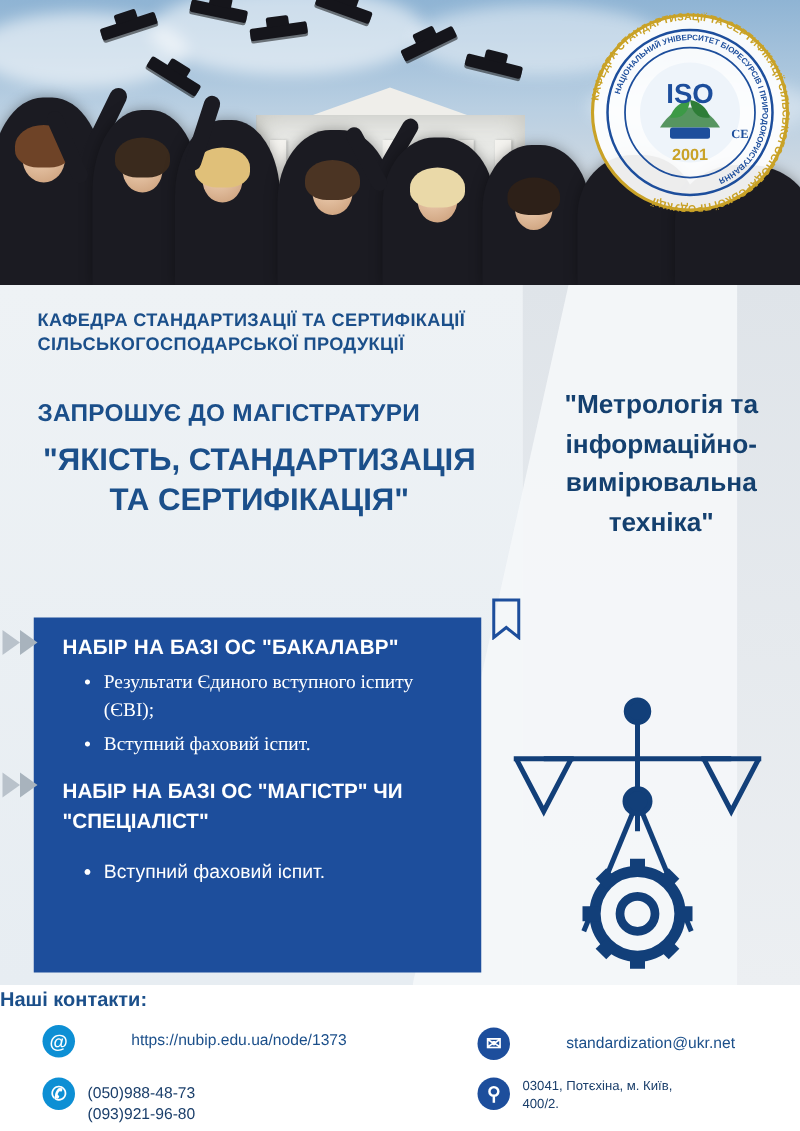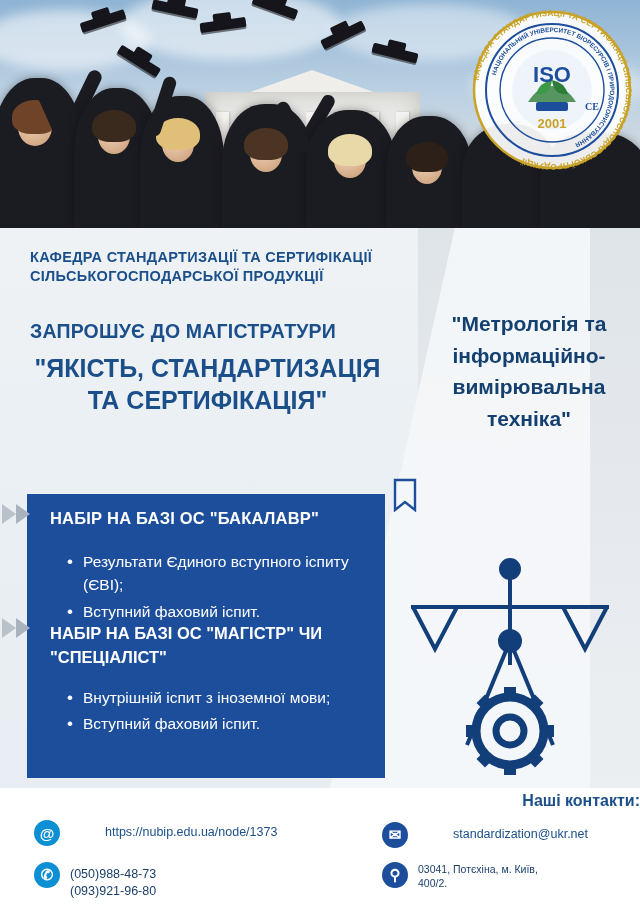--- a/index.html
+++ b/index.html
@@ -122,21 +122,21 @@
   
   .bluebox {
     position:absolute; left:27px; top:494px; width:358px; height:284px;
     background:#1d4e9c;
     color:#ffffff;
   }
   .bb-h1 {
     position:absolute; left:23px; top:15px; font-size:16.5px; font-weight:bold;
     letter-spacing:0.2px;
   }
-  .bb-list1 { position:absolute; left:38px; top:56px; width:300px; }
+  .bb-list1 { position:absolute; left:38px; top:40px; width:300px;font-family:Liberation Serif, serif; }
   .bb-h2 {
     position:absolute; left:23px; top:128px; width:322px; font-size:16.5px;
     font-weight:bold; line-height:1.45;
   }
   .bb-list2 { position:absolute; left:38px; top:192px; width:300px; }
   .bullet-line {
     position:relative; padding-left:18px; font-size:15.5px; line-height:1.5;
     margin-bottom:3px;
   }
   .bullet-line:before {
@@ -149,21 +149,21 @@
   }
 
   
   .bookmark { position:absolute; left:392px; top:478px; z-index:7; }
 
   
   .emblem { position:absolute; left:405px; top:545px; width:210px; height:235px; }
 
   
   .contacts-title {
-    position:absolute; left:0; top:792px; width:640px; text-align:right;
+    position:absolute; left:0; top:792px; width:640px; text-align:left;
     color:#1b4f8a; font-size:16px; font-weight:bold;
   }
   .ci { position:absolute; display:flex; align-items:flex-start; }
   .ci-badge {
     width:26px; height:26px; border-radius:50%; background:#0d8fd4;
     color:#fff; font-size:15px; display:flex; align-items:center; justify-content:center;
     flex:0 0 26px; font-weight:bold;
   }
   .ci-badge.dark { background:#1d4e9c; }
   .ci-text { margin-left:10px; color:#1b3f6b; font-size:12.5px; line-height:1.35; padding-top:4px; }
@@ -287,21 +287,20 @@
   </svg>
 
   <div class="bluebox">
     <div class="bb-h1">НАБІР НА БАЗІ ОС "БАКАЛАВР"</div>
     <div class="bb-list1">
       <div class="bullet-line">Результати Єдиного вступного іспиту (ЄВІ);</div>
       <div class="bullet-line">Вступний фаховий іспит.</div>
     </div>
     <div class="bb-h2">НАБІР НА БАЗІ ОС "МАГІСТР" ЧИ "СПЕЦІАЛІСТ"</div>
     <div class="bb-list2">
-      <div class="bullet-line">Внутрішній іспит з іноземної мови;</div>
       <div class="bullet-line">Вступний фаховий іспит.</div>
     </div>
   </div>
 
   <svg class="emblem" viewBox="0 0 210 235">
     <g fill="none" stroke="#123f79" stroke-width="4">
 
       <line x1="30" y1="62" x2="180" y2="62"></line>
       <line x1="105" y1="30" x2="105" y2="120"></line>
       <circle cx="105" cy="24" r="9" fill="#123f79"></circle>

